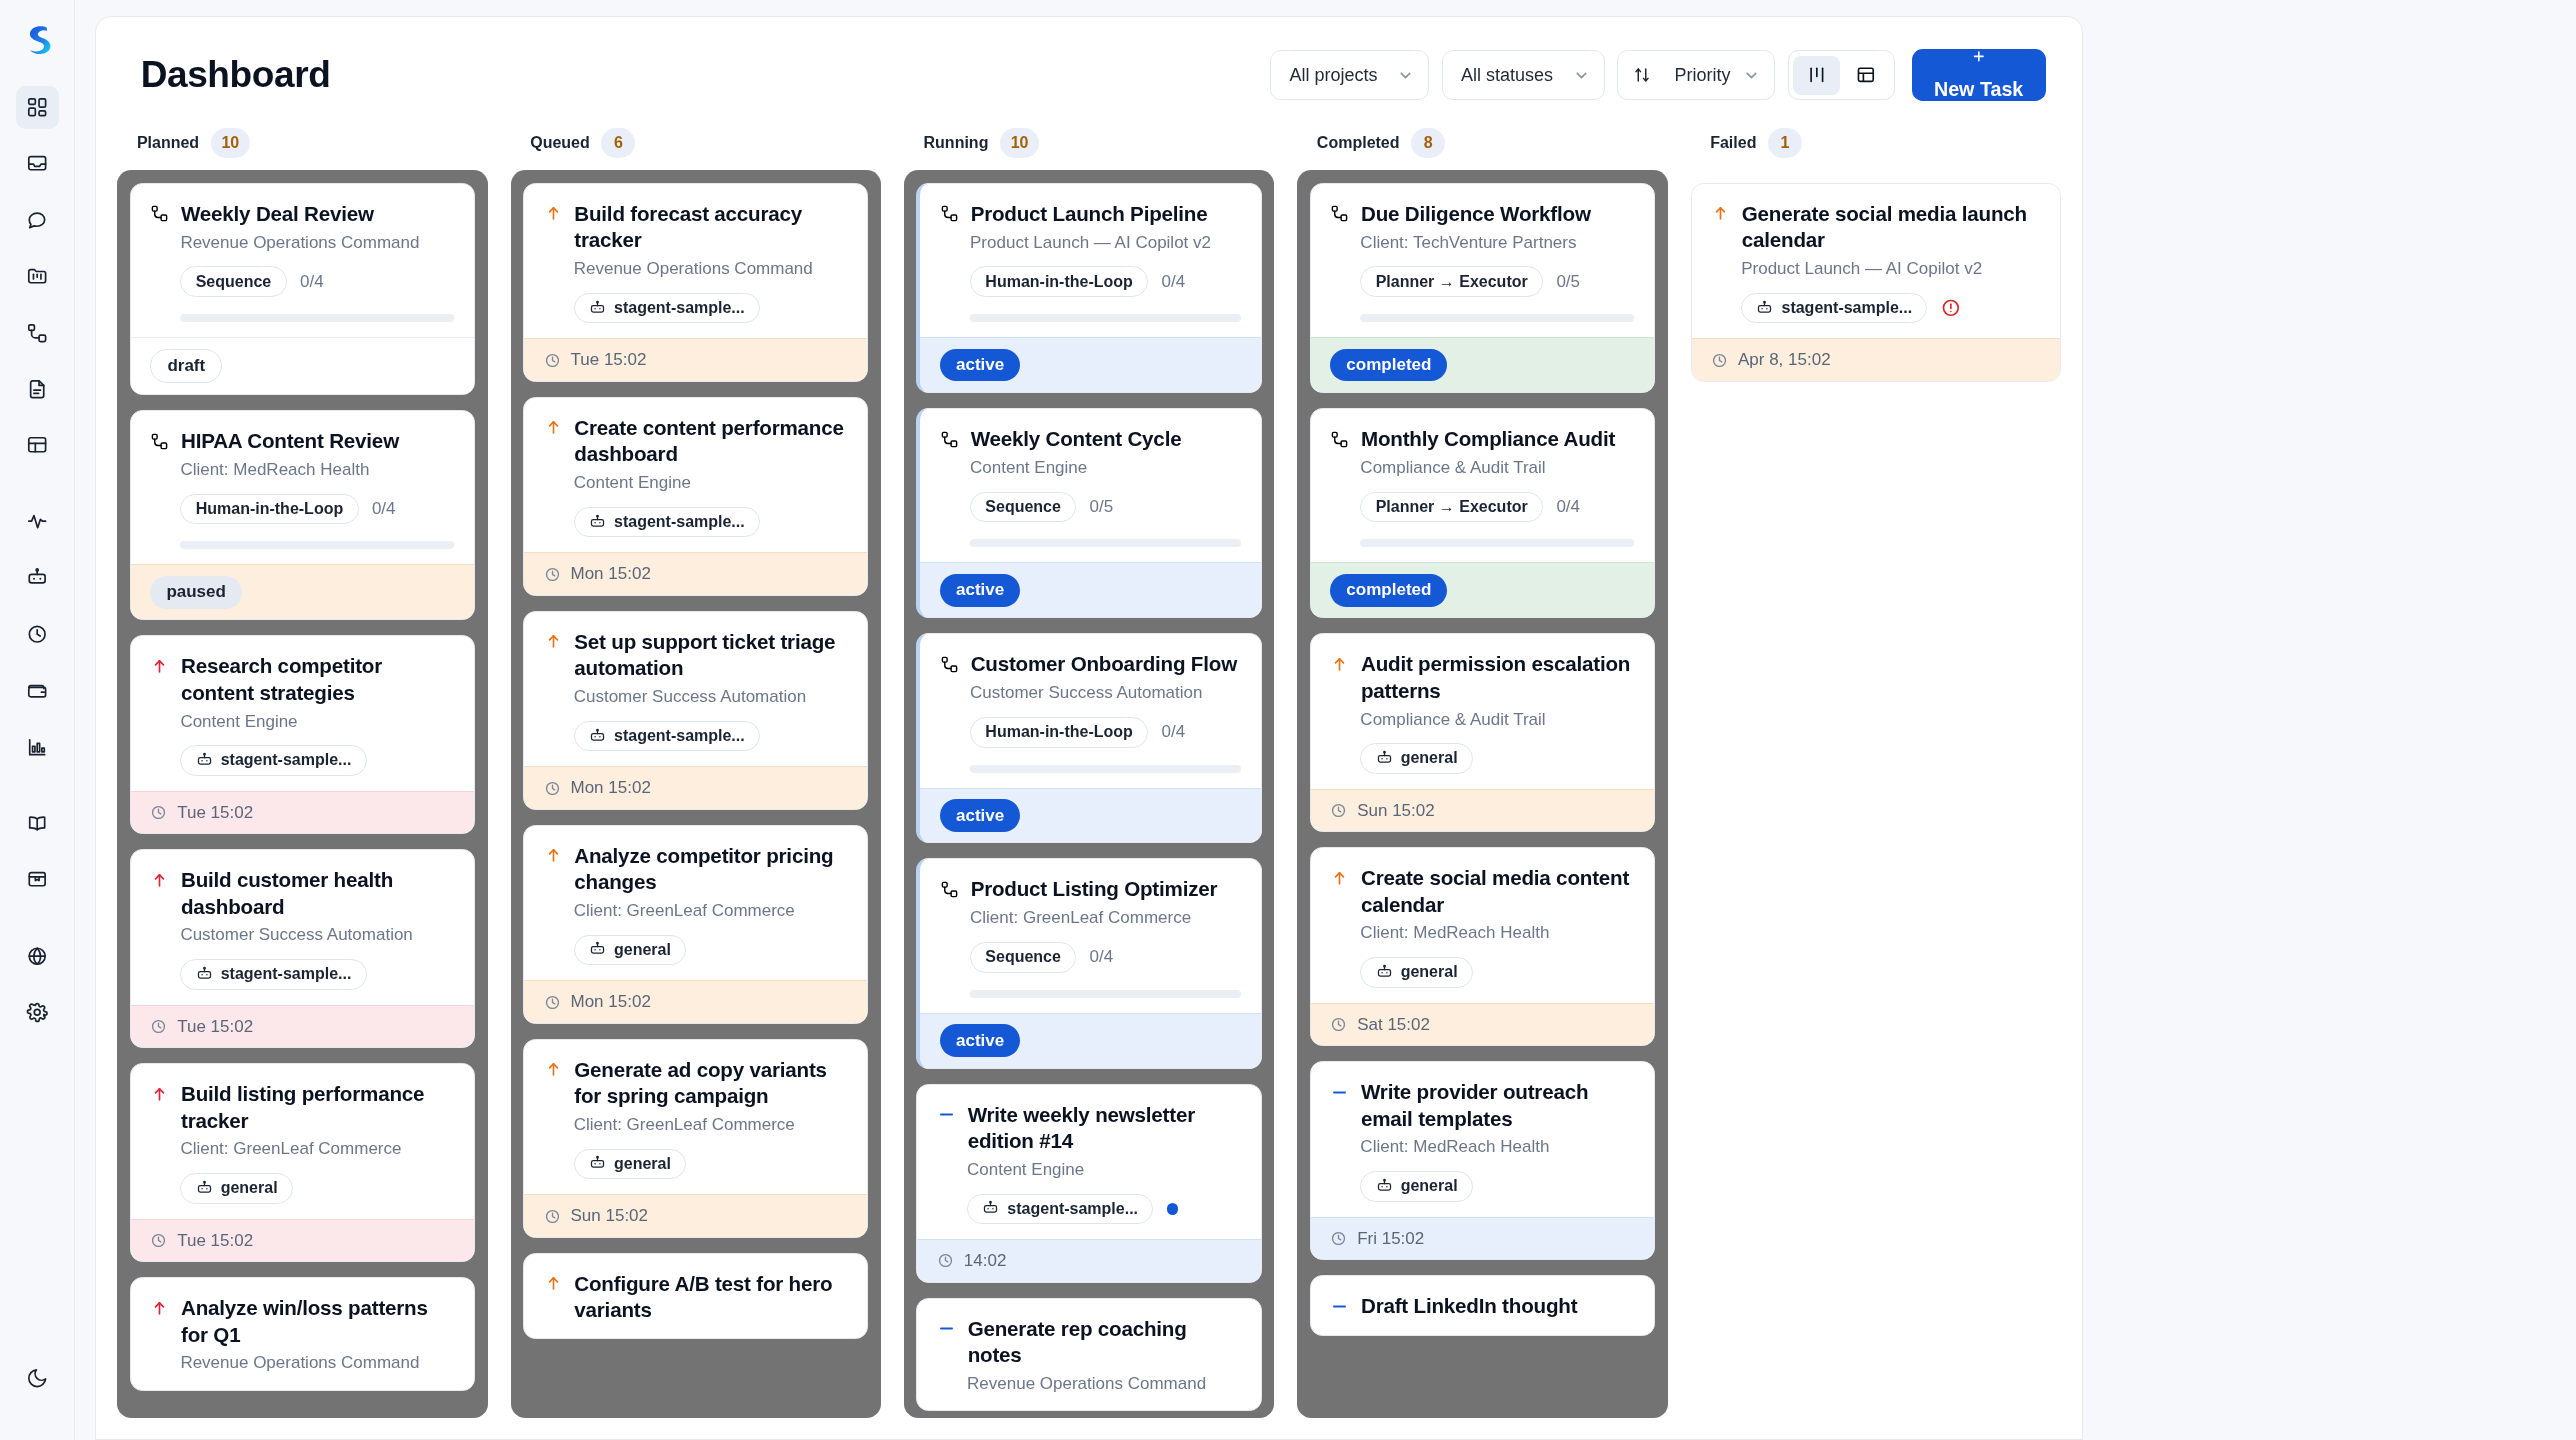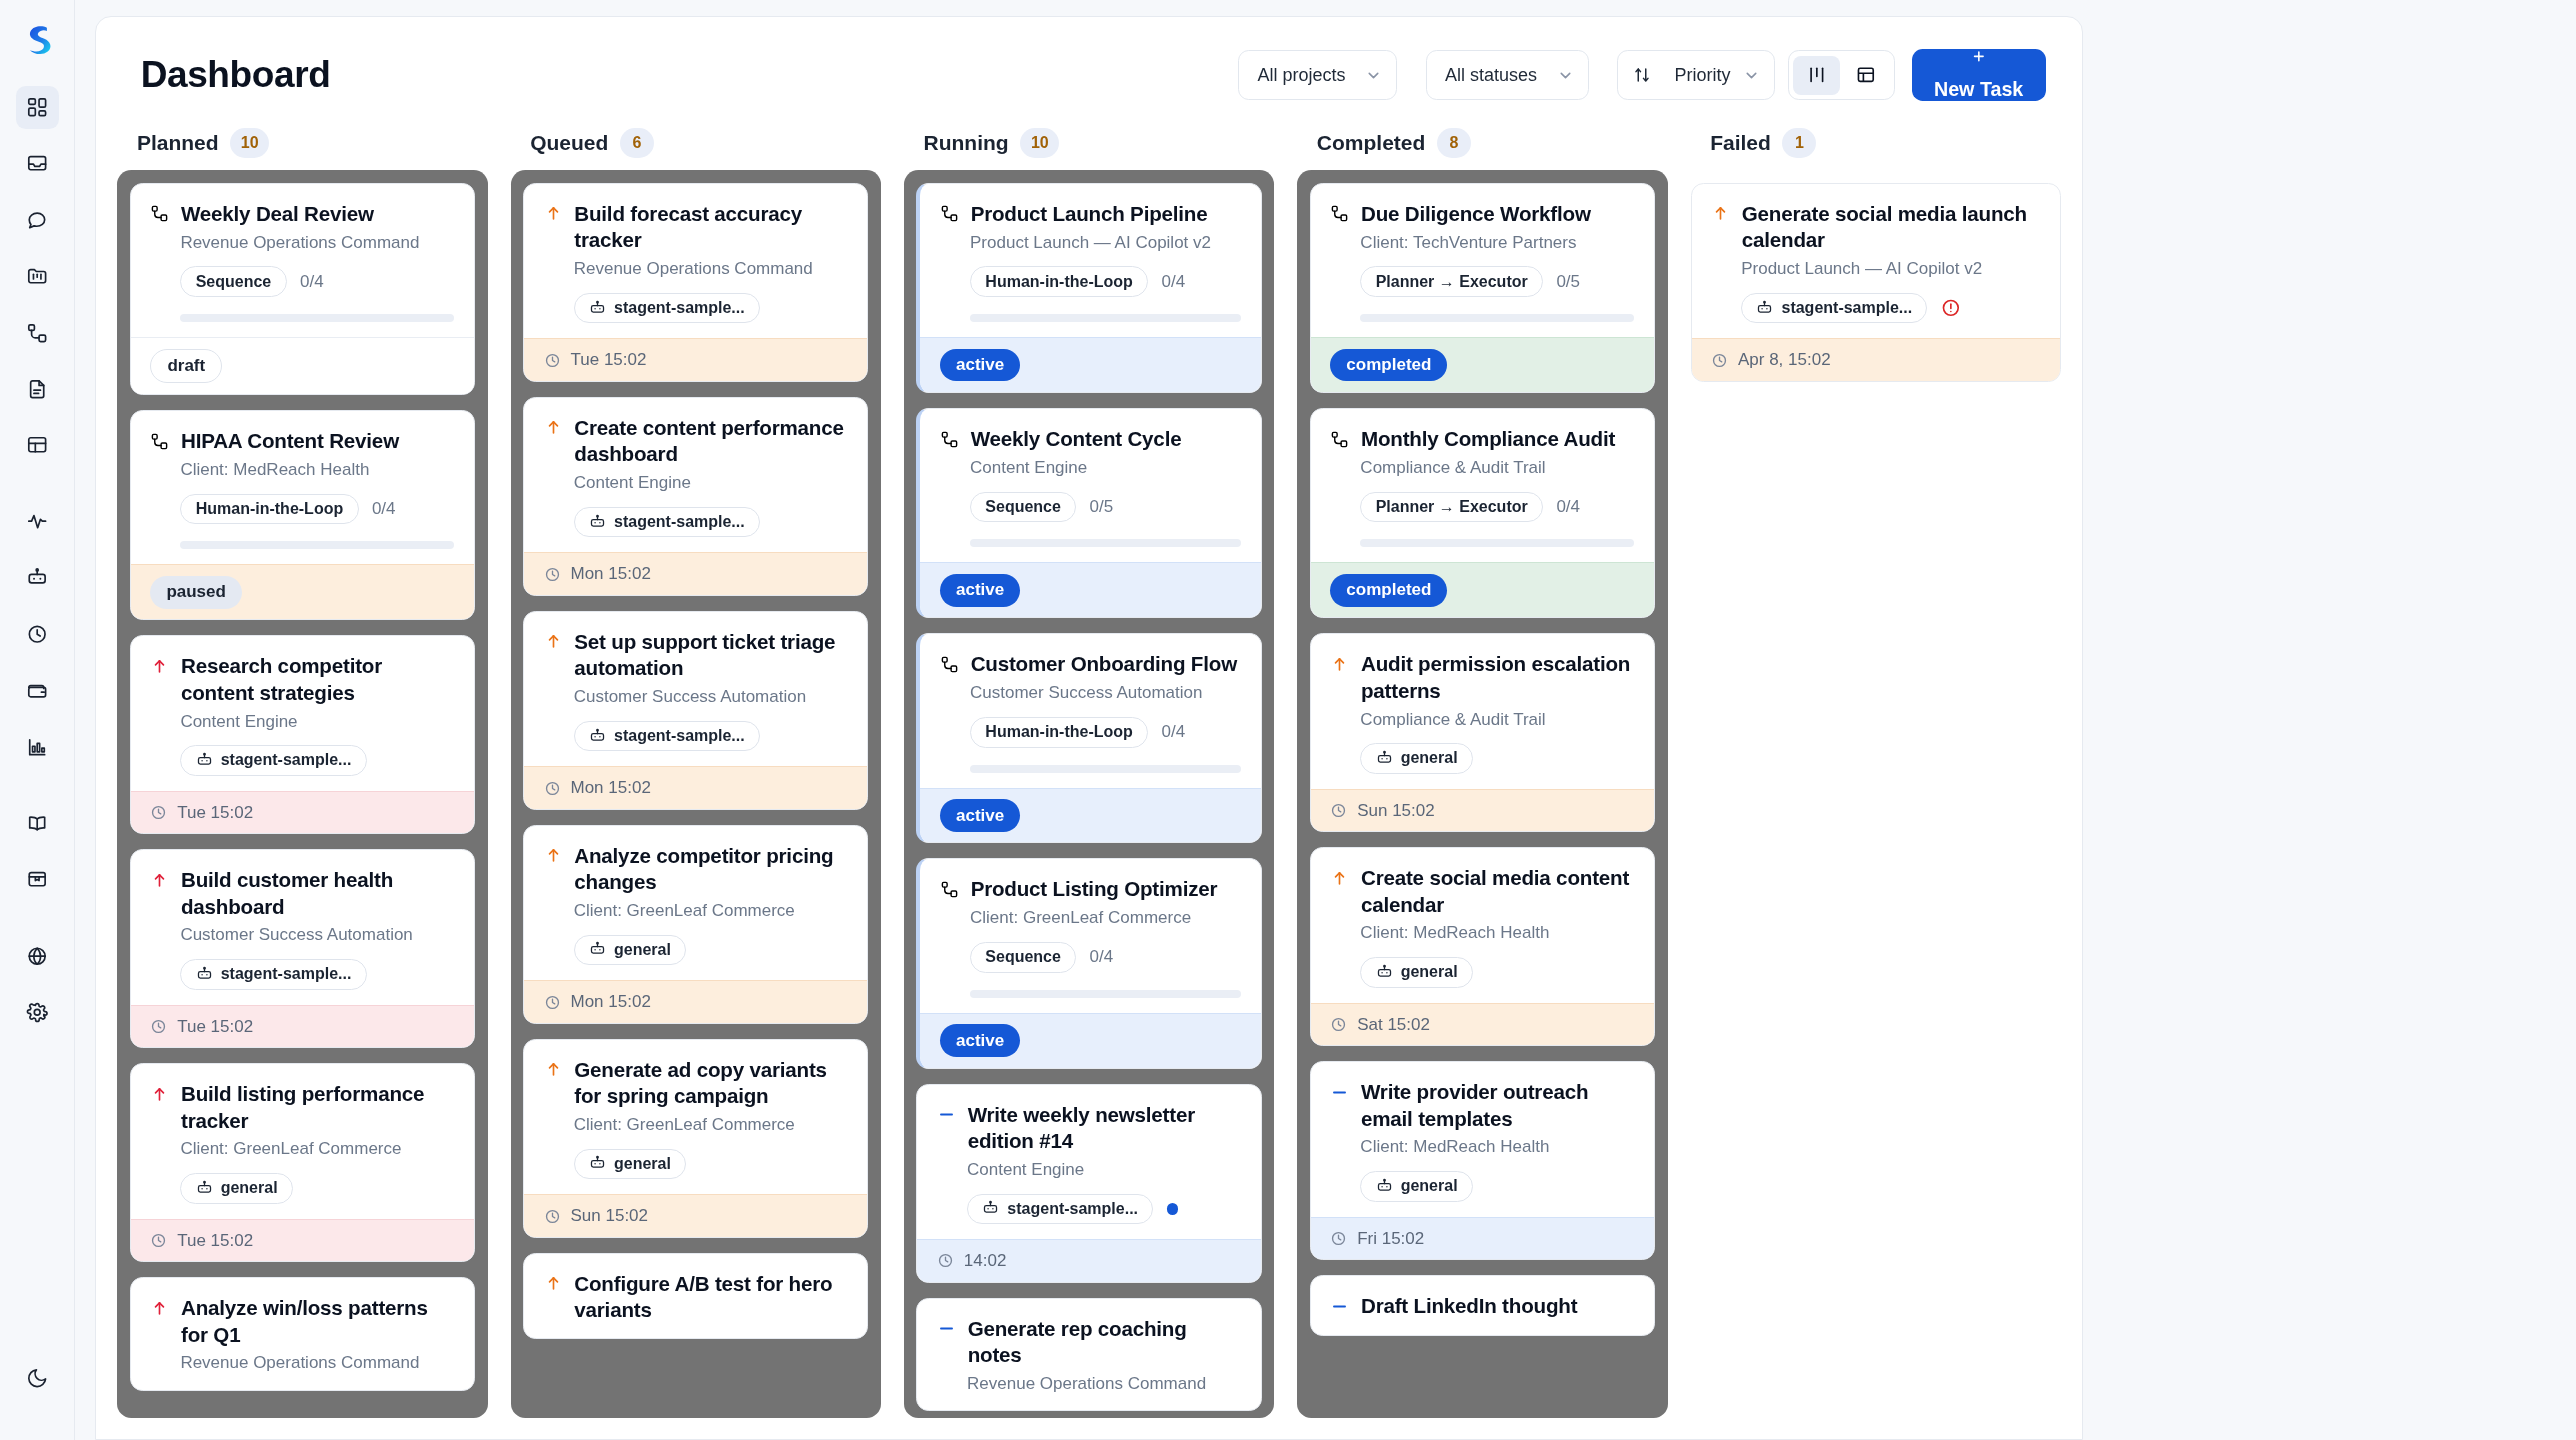--- a/index.html
+++ b/index.html
@@ -46,21 +46,21 @@
   .topbar {
     display: flex; align-items: center; justify-content: space-between;
     padding: 32px 36px 19.7px 45px;
   }
   .page-title { font-size: 37px; font-weight: 700; color: #0b1220; letter-spacing: -0.4px; }
   .tools { display: flex; align-items: center; gap: 12.5px; }
   .select {
     height: 50px; min-width: 159px;
     border: 0.9px solid #e2e7ee; border-radius: 10.7px; background: #fff;
     display: flex; align-items: center; justify-content: space-between;
-    padding: 0 14.3px 0 18px; gap: 19.7px; cursor: pointer; margin-left: 16px;
+    padding: 0 14.3px 0 18px; gap: 19.7px; cursor: pointer;
   }
   .select span.lbl { font-size: 18px; color: #1f2937; white-space: nowrap; }
   .chev { width: 17px; height: 17px; color: #8a94a6; flex: 0 0 auto; }
   .select.sort { min-width: 154px; padding-left: 15px; gap: 12.5px; }
   .sort-inner { display:flex; align-items:center; gap:23px; }
   .sort-icon { width: 18px; height: 18px; color: #1f2937; }
 
   .viewtoggle {
     height: 50px; border: 0.9px solid #e2e7ee; border-radius: 10.7px; background: #fff;
     display: flex; align-items: center; padding: 4.5px; gap: 1.8px;
@@ -80,21 +80,21 @@
   }
   .plus { width: 19.7px; height: 19.7px; }
 
   
   .board {
     display: flex; gap: 23px; padding: 0 21.5px 0 21.5px;
     height: 1297px; overflow: hidden;
   }
   .col { flex: 1 1 0; min-width: 0; display: flex; flex-direction: column; }
   .col-head { display: flex; align-items: center; gap: 11.6px; padding: 7.2px 0 12.5px 19.7px; }
-  .col-title { font-size: 21px; font-weight: 600; color: #1b2432; }
+  .col-title { font-size: 16px; font-weight: 600; color: #1b2432; }
   .count {
     min-width: 34px; height: 30px; padding: 0 10.7px; border-radius: 15px;
     background: #e9eef8; color: #a16207; font-size: 16px; font-weight: 600;
     display: flex; align-items: center; justify-content: center;
   }
   .col-body {
     background: #737373; border-radius: 14.3px; padding: 12.5px;
     display: flex; flex-direction: column; gap: 15px; flex: 1; overflow: hidden;
   }
   .col-body.bare { background: transparent; padding: 12.5px 0 0 0; }

